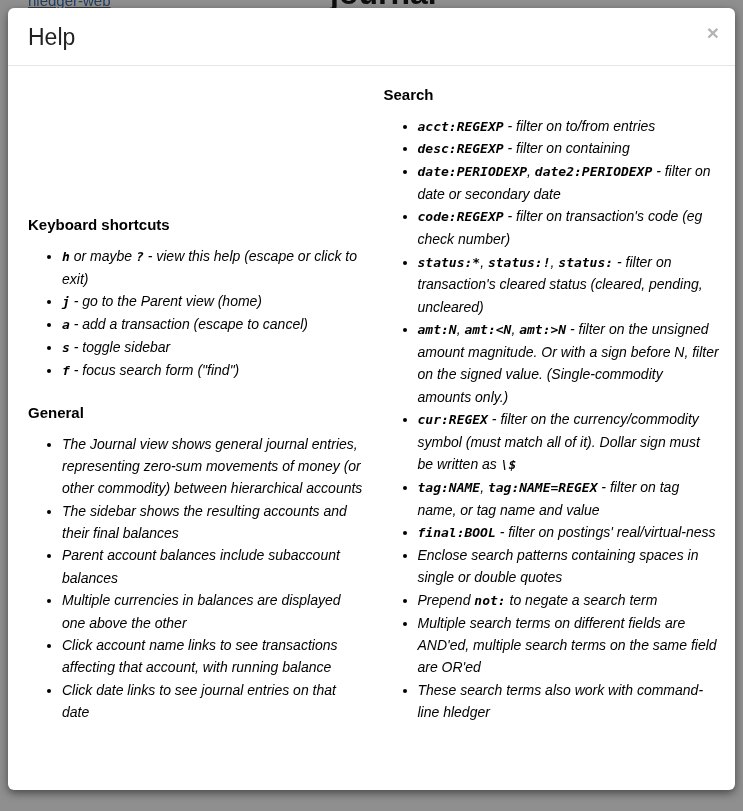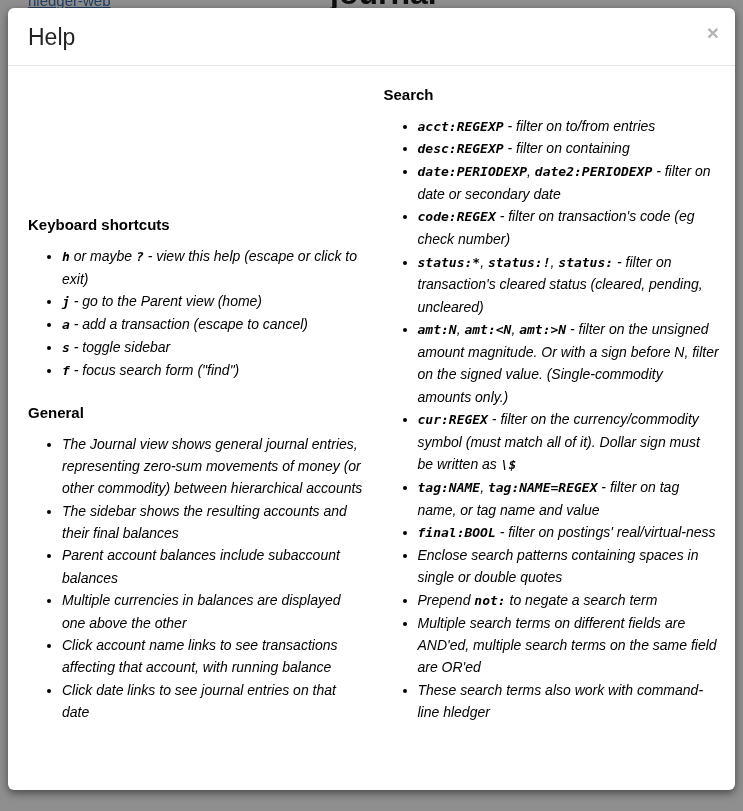--- a/index.html
+++ b/index.html
@@ -101,21 +101,21 @@
           <li><span>Click account name links to see transactions affecting that account, with running balance</span></li>
           <li><span>Click date links to see journal entries on that date</span></li>
         </ul>
     </div>
     <div class="col">
       <h4 class="section-heading">Search</h4>
       <ul class="help-list">
           <li><span class="code">acct:REGEXP</span><span> - filter on to/from entries</span></li>
           <li><span class="code">desc:REGEXP</span><span> - filter on containing</span></li>
           <li><span class="code">date:PERIODEXP</span><span>, </span><span class="code">date2:PERIODEXP</span><span> - filter on date or secondary date</span></li>
-          <li><span class="code">code:REGEX</span><span> - filter on transaction's code (eg check number)</span></li>
+          <li><span class="code">code:REGEXP</span><span> - filter on transaction's code (eg check number)</span></li>
           <li><span class="code">status:*</span><span>, </span><span class="code">status:!</span><span>, </span><span class="code">status:</span><span> - filter on transaction's cleared status (cleared, pending, uncleared)</span></li>
           <li><span class="code">amt:N</span><span>, </span><span class="code">amt:&lt;N</span><span>, </span><span class="code">amt:&gt;N</span><span> - filter on the unsigned amount magnitude. Or with a sign before N, filter on the signed value. (Single-commodity amounts only.)</span></li>
           <li><span class="code">cur:REGEX</span><span> - filter on the currency/commodity symbol (must match all of it). Dollar sign must be written as </span><span class="code">\$</span></li>
           <li><span class="code">tag:NAME</span><span>, </span><span class="code">tag:NAME=REGEX</span><span> - filter on tag name, or tag name and value</span></li>
           <li><span class="code">final:BOOL</span><span> - filter on postings' real/virtual-ness</span></li>
           <li><span>Enclose search patterns containing spaces in single or double quotes</span></li>
           <li><span>Prepend </span><span class="code">not:</span><span> to negate a search term</span></li>
           <li><span>Multiple search terms on different fields are AND'ed, multiple search terms on the same field are OR'ed</span></li>
           <li><span>These search terms also work with command-line hledger</span></li>
         </ul>

